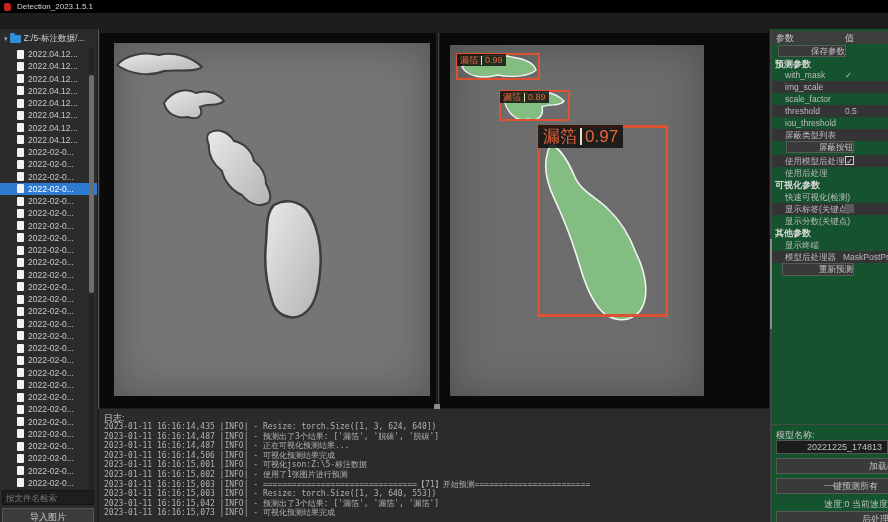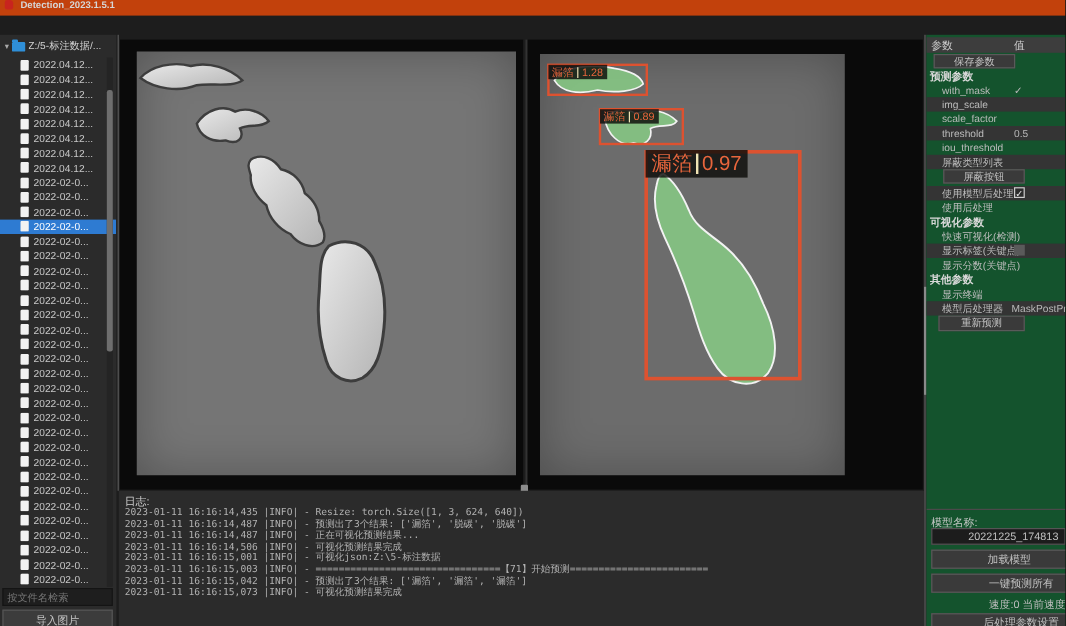--- a/index.html
+++ b/index.html
@@ -1,21 +1,21 @@
 <!DOCTYPE html>
 <html><head>
 <meta charset="utf-8">
 <style>
   * { margin:0; padding:0; box-sizing:border-box; }
   html,body { background:#111; }
   body { font-family:"Liberation Sans","DejaVu Sans",sans-serif; }
   #window { position:relative; width:888px; height:522px; background:#1d1d1d; overflow:hidden; color:#c8c8c8; }
 
   
-  .titlebar { position:absolute; left:0; top:0; width:888px; height:13px; background:#c2410c; display:flex; align-items:flex-start;font-weight:bold; }
+  .titlebar { position:absolute; left:0; top:0; width:888px; height:13px; background:#000000; display:flex; align-items:center; }
   .app-icon { width:7px; height:8px; margin:0 6px 0 4px; background:#c8241e; border-radius:2px 3px 2px 2px; }
   .title-text { font-size:8px; color:#d6d6d6; }
   .menubar { position:absolute; left:0; top:13px; width:888px; height:16px; background:#333333; border-bottom:1px solid #222; display:flex; align-items:center; }
   .menu-item { font-size:9px; color:#cccccc; padding:0 10px; height:16px; line-height:16px; }
 
   
   .left-panel { position:absolute; left:0; top:29px; width:97px; height:493px; background:#2b2b2b; overflow:hidden; }
   .tree-root { position:absolute; left:0; top:3px; height:14px; width:97px; display:flex; align-items:center; white-space:nowrap; }
   .tree-arrow { font-size:7px; color:#aaa; margin:0 2px 0 4px; }
   .folder-icon { width:11px; height:8px; background:#2f8fd8; border-radius:1px; position:relative; margin-right:3px; flex:0 0 auto; }
@@ -61,21 +61,21 @@
   .log-lines { position:absolute; left:5px; top:13px; width:660px; }
   .log-line { font-family:"DejaVu Sans Mono","Liberation Mono",monospace; font-size:8px; line-height:9.6px; color:#b2b2b2; white-space:nowrap; }
 
   
   .v-split-right { position:absolute; left:770px; top:29px; width:2px; height:493px; background:#454545; }
   .v-split-thumb { position:absolute; left:770px; top:239px; width:2px; height:90px; background:#8a8a8a; }
   .right-panel { position:absolute; left:772px; top:29px; width:116px; height:493px; background:#14532d; overflow:hidden; }
   .param-header { position:absolute; left:0; top:2px; width:116px; height:13px; background:#3d3d3d; font-size:9px; color:#cfcfcf; }
   .param-header .h1 { position:absolute; left:4px; top:1px; }
   .param-header .h2 { position:absolute; left:73px; top:1px; }
-  .p-btn { position:absolute; background:#3a3a3a; border:1px solid #5a5a5a; color:#c0c0c0; font-size:8.5px; text-align:center; }
+  .p-btn { position:absolute; background:#3a3a3a; border:1px solid #5a5a5a; color:#c0c0c0; font-size:8.5px; text-align:right; }
   .save-btn { left:6px; top:16px; width:68px; height:12px; }
   .mask-btn { left:14px; top:112px; width:68px; height:12px; }
   .repredict-btn { left:10px; top:234px; width:72px; height:13px; }
   .p-section { position:absolute; left:3px; font-size:9px; font-weight:bold; color:#d8d8d8; white-space:nowrap; }
   .p-row { position:absolute; left:0; width:116px; height:12px; font-size:8.5px; color:#bcbcbc; white-space:nowrap; }
   .p-row.stripe { background:#343434; }
   .p-row .lbl { position:absolute; left:13px; top:1px; }
   .p-row .val { position:absolute; left:73px; top:1px; color:#b8b8b8; }
   .checkbox { position:absolute; left:73px; top:1px; width:9px; height:9px; font-size:8px; line-height:9px; text-align:center; color:#e6e6e6; }
   .checkbox.checked { border:1px solid #cfcfcf; background:#2c2c2c; }
@@ -320,21 +320,21 @@
       <svg width="310" height="351" viewBox="0 0 310 351" style="position:absolute;left:0;top:0;">
         <path d="M12,22 C20,10 45,8 62,12 C75,14 84,18 86,25 C80,31 62,33 48,30 C32,34 18,32 12,22 Z" fill="#86c884" fill-opacity="0.88" stroke="#f2f2f2" stroke-width="1.4"></path>
         <path d="M54,54 C60,46 72,44 80,50 C92,44 106,48 114,56 C110,62 100,58 92,62 C94,70 88,78 78,74 C66,78 56,66 54,54 Z" fill="#86c884" fill-opacity="0.88" stroke="#f2f2f2" stroke-width="1.4"></path>
         <path d="M103,100 C112,106 118,116 124,130 C130,146 146,152 158,164 C172,177 180,192 186,208 C196,228 200,252 190,266 C178,280 158,276 148,262 C138,248 133,232 128,215 C121,192 113,172 104,153 C97,138 94,122 97,110 C98,104 100,100 103,100 Z" fill="#86c884" fill-opacity="0.88" stroke="#f2f2f2" stroke-width="1.6"></path>
       </svg>
 
       <div class="det-box" style="left:6px; top:8px; width:84px; height:27px;"></div>
       <div class="det-label small" style="left:7px; top:9px;">
         <span>漏箔</span>
           <span class="det-divider"></span>
-          <span>1.28</span>
+          <span>0.99</span>
       </div>
 
       <div class="det-box" style="left:49px; top:45px; width:71px; height:31px;"></div>
       <div class="det-label small" style="left:50px; top:46px;">
         <span>漏箔</span>
           <span class="det-divider"></span>
           <span>0.89</span>
       </div>
 
       <div class="det-box big" style="left:87px; top:80px; width:131px; height:192px;"></div>
@@ -353,23 +353,25 @@
         <div class="log-line">2023-01-11 16:16:14,435 |INFO| - Resize: torch.Size([1, 3, 624, 640])</div>
 
         <div class="log-line">2023-01-11 16:16:14,487 |INFO| - 预测出了3个结果: ['漏箔', '脱碳', '脱碳']</div>
 
         <div class="log-line">2023-01-11 16:16:14,487 |INFO| - 正在可视化预测结果...</div>
 
         <div class="log-line">2023-01-11 16:16:14,506 |INFO| - 可视化预测结果完成</div>
 
         <div class="log-line">2023-01-11 16:16:15,001 |INFO| - 可视化json:Z:\5-标注数据</div>
 
+        <div class="log-line">2023-01-11 16:16:15,002 |INFO| - 使用了1张图片进行预测</div>
 
         <div class="log-line">2023-01-11 16:16:15,003 |INFO| - ================================【71】开始预测========================</div>
 
+        <div class="log-line">2023-01-11 16:16:15,003 |INFO| - Resize: torch.Size([1, 3, 640, 553])</div>
 
         <div class="log-line">2023-01-11 16:16:15,042 |INFO| - 预测出了3个结果: ['漏箔', '漏箔', '漏箔']</div>
 
 
         <div class="log-line">2023-01-11 16:16:15,073 |INFO| - 可视化预测结果完成</div>
       </div>
   </div>
 
   <div class="v-split-right"></div>
   <div class="v-split-thumb"></div>

